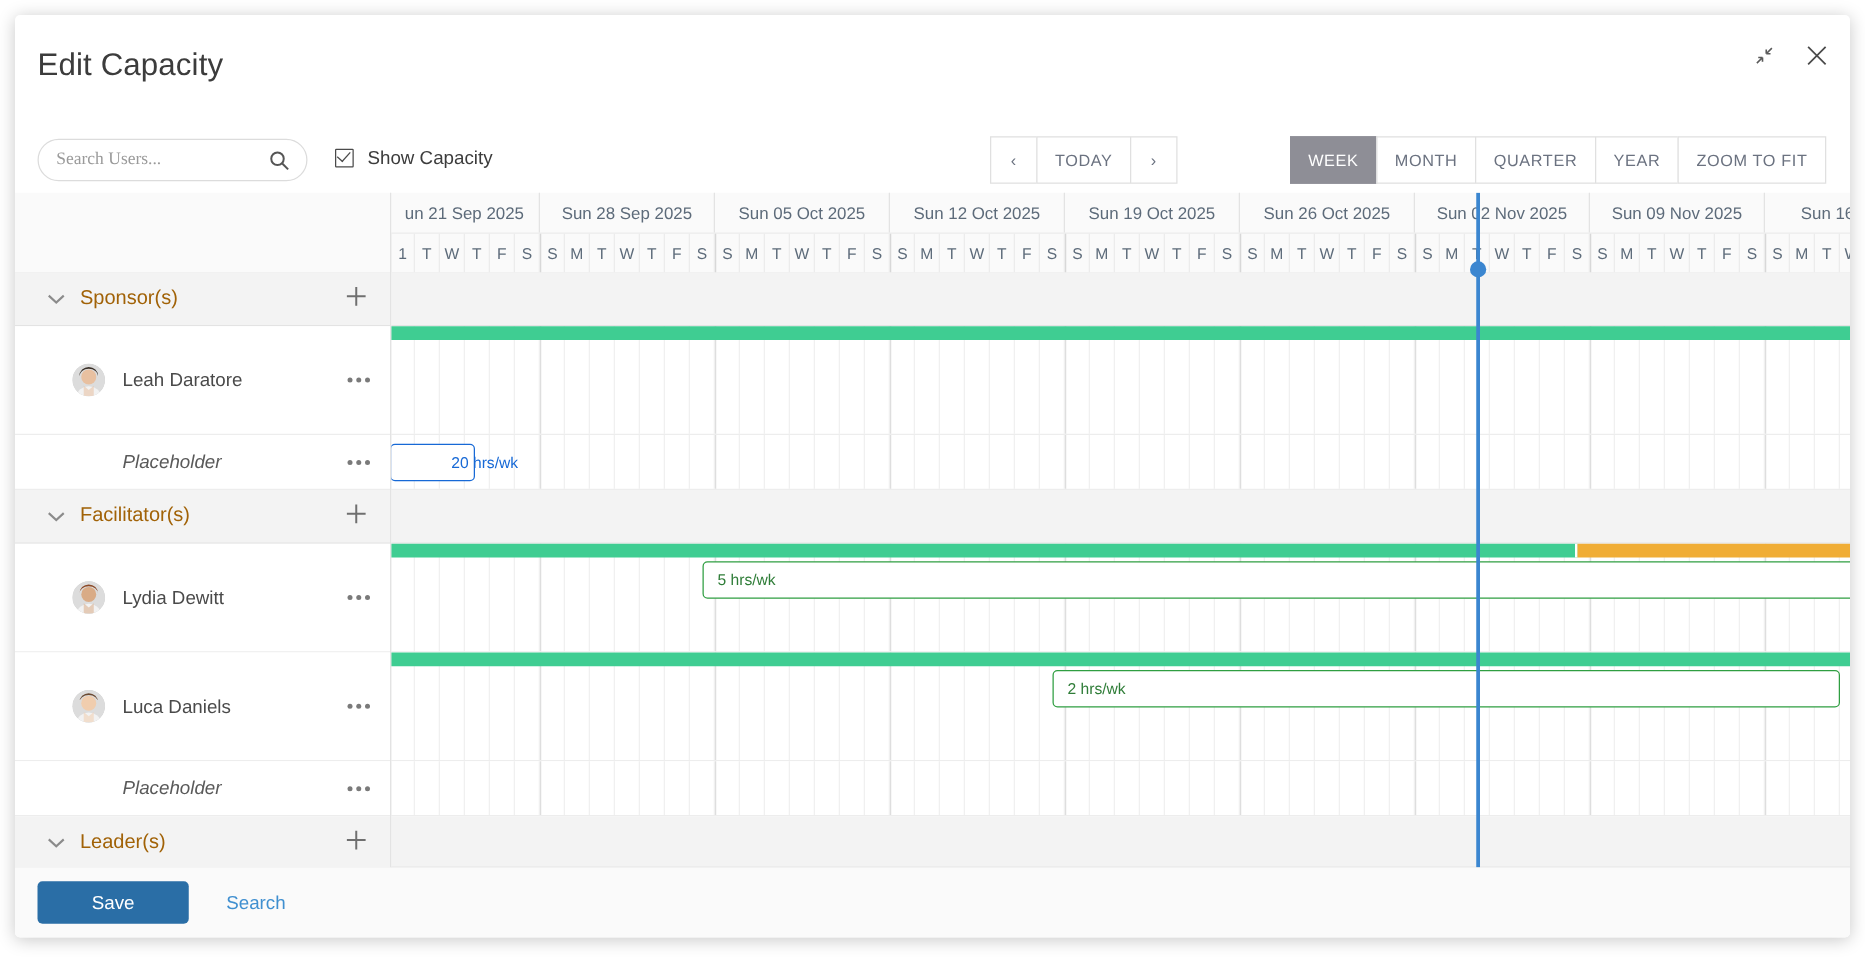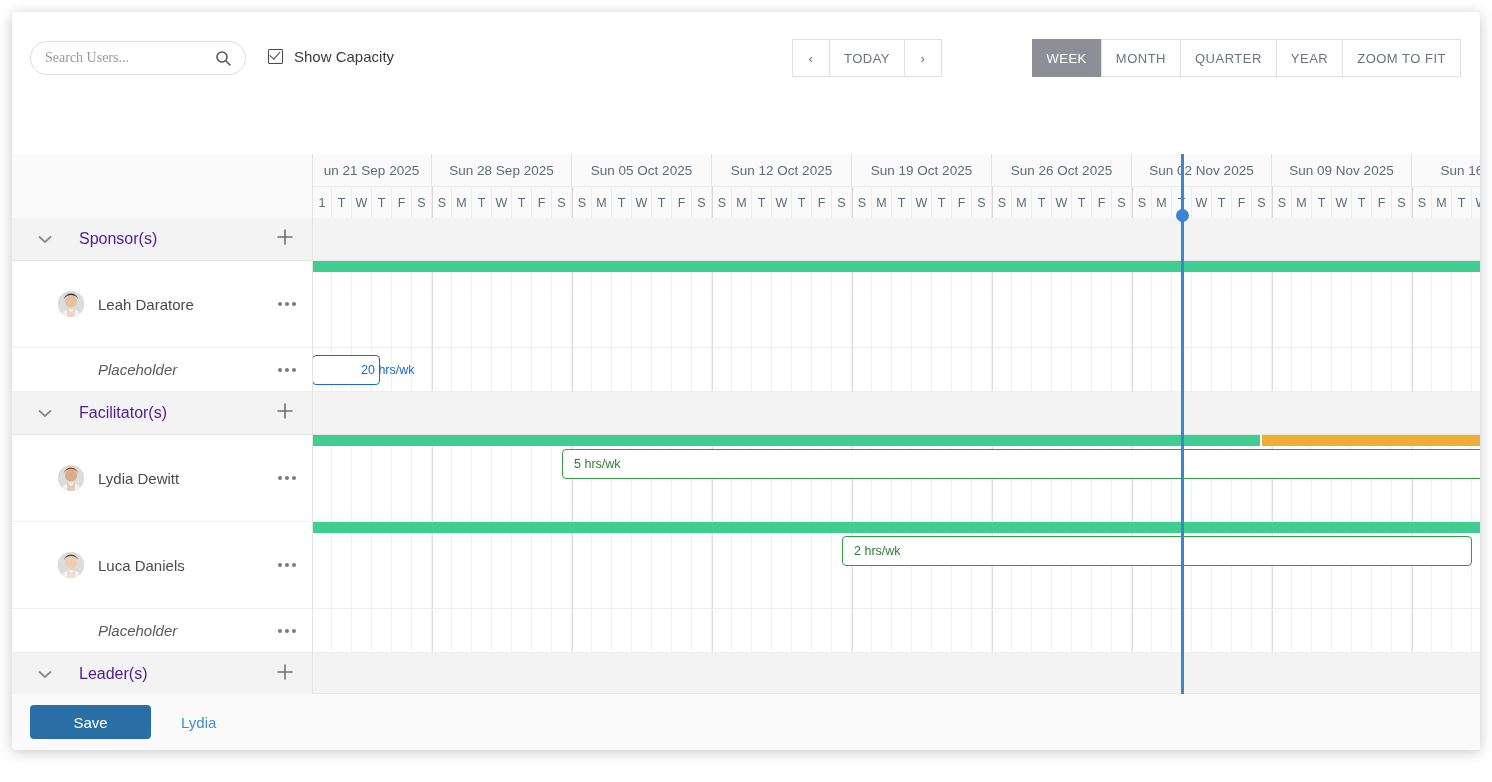--- a/index.html
+++ b/index.html
@@ -87,21 +87,21 @@
   }
   .day-cell.wk-start{border-left:1px solid #d8d8d8;}
   
   .rows-left{position:absolute;left:0;top:64px;right:0;bottom:0;}
   .rows-right{position:absolute;left:0;top:64px;right:0;bottom:0;}
   .grp-row{
     height:42px;background:#f3f3f3;border-bottom:1px solid #e3e3e3;
     display:flex;align-items:center;position:relative;
   }
   .grp-chev{margin-left:26px;color:#8b8b8b;display:flex;align-items:center;cursor:pointer;}
-  .grp-label{margin-left:27px;font-size:16px;color:#4c1d95;}
+  .grp-label{margin-left:12px;font-size:16px;color:#a16207;}
   .grp-plus{position:absolute;right:18px;top:10px;color:#6f6f6f;cursor:pointer;}
   .usr-row{
     height:86px;border-bottom:1px solid #ededed;background:#fff;
     display:flex;align-items:center;position:relative;
   }
   .usr-row.short{height:43px;}
   .avatar{
     width:26px;height:26px;border-radius:50%;margin-left:46px;flex:0 0 26px;
     background:#cfcfcf;overflow:hidden;position:relative;
   }
@@ -137,20 +137,36 @@
   .cancel-btn{
     position:absolute;left:163px;top:19px;color:#3f8fd0;font-size:15px;
     cursor:pointer;background:none;border:none;font-family:"Liberation Sans", sans-serif;
   }
 </style>
 </head>
 <body>
 
 <div class="modal">
 
+  <div class="titlebar">
+    <div class="title">Edit Capacity</div>
+    <div class="win-btns">
+      <div class="win-btn">
+        <svg width="15" height="15" viewBox="0 0 15 15" fill="none" stroke="#5a5a5a" stroke-width="1.3">
+          <path d="M13.5 1.5 L9 6 M9 6 L12.4 6 M9 6 L9 2.6"></path>
+          <path d="M1.5 13.5 L6 9 M6 9 L2.6 9 M6 9 L6 12.4"></path>
+        </svg>
+      </div>
+      <div class="win-btn">
+        <svg width="19" height="19" viewBox="0 0 19 19" fill="none" stroke="#4a4a4a" stroke-width="1.4">
+          <path d="M2.5 2.5 L16.5 16.5 M16.5 2.5 L2.5 16.5"></path>
+        </svg>
+      </div>
+    </div>
+  </div>
 
   <div class="toolbar">
     <div class="search-box">
       <input class="search-input" type="text" placeholder="Search Users..." style="">
       <span class="search-icon">
         <svg width="17" height="17" viewBox="0 0 17 17" fill="none" stroke="#555" stroke-width="1.6">
           <circle cx="7" cy="7" r="5"></circle>
             <path d="M10.8 10.8 L15.5 15.5"></path>
         </svg>
       </span>
@@ -680,15 +696,15 @@
           </div>
           <div class="tl-grp"></div>
         </div>
       <div class="today-line" id="today-line" style="left: 869px;"></div>
       <div class="today-dot" id="today-dot" style="left: 864px; top: 55px;"></div>
     </div>
   </div>
 
   <div class="footer">
     <button class="save-btn">Save</button>
-    <button class="cancel-btn">Lydia</button>
+    <button class="cancel-btn">Search</button>
   </div>
 </div>
 
 </body></html>

